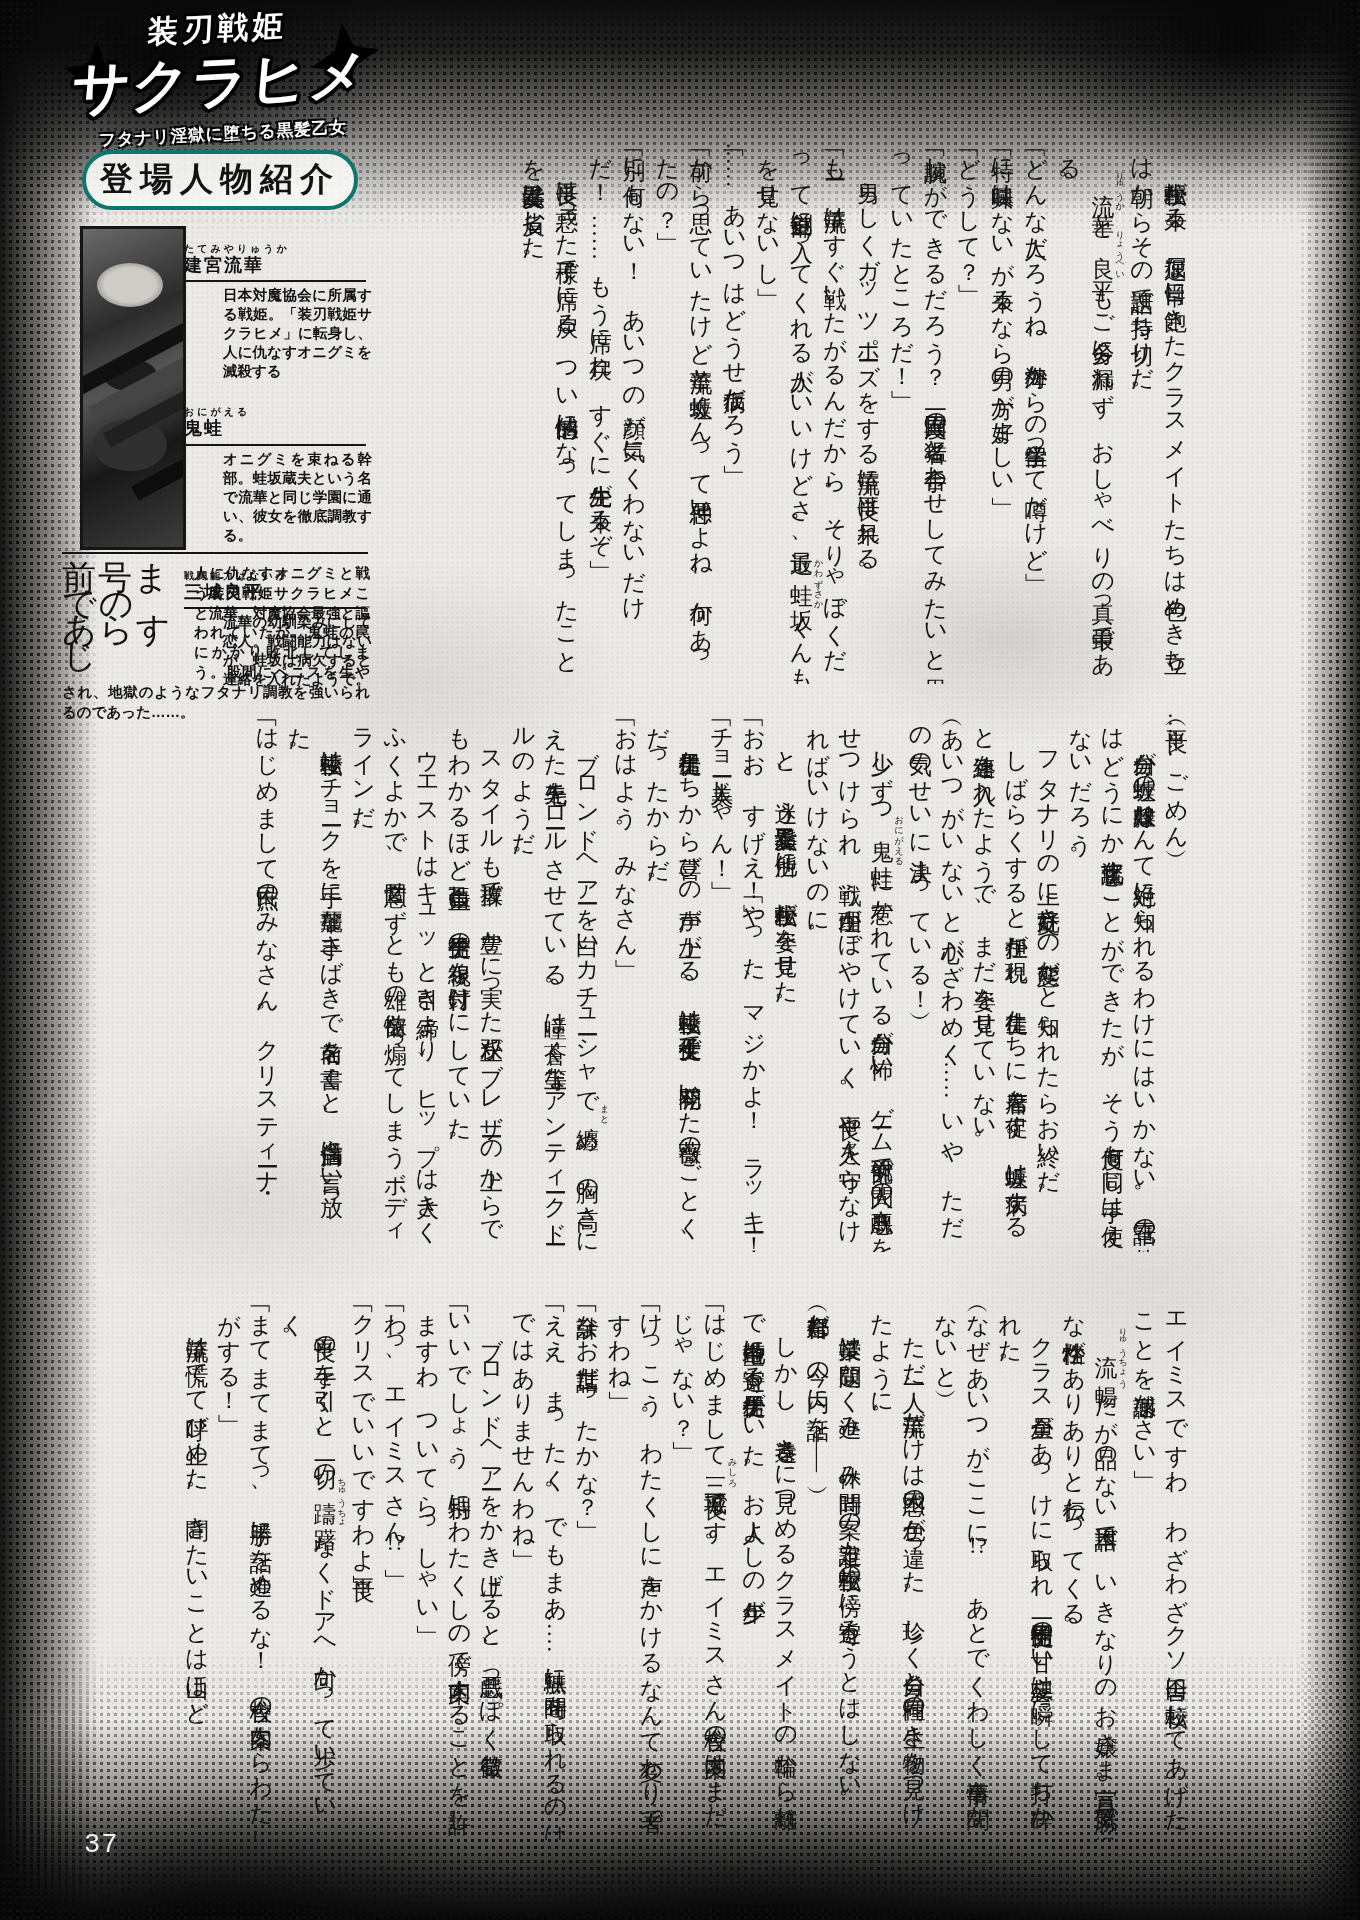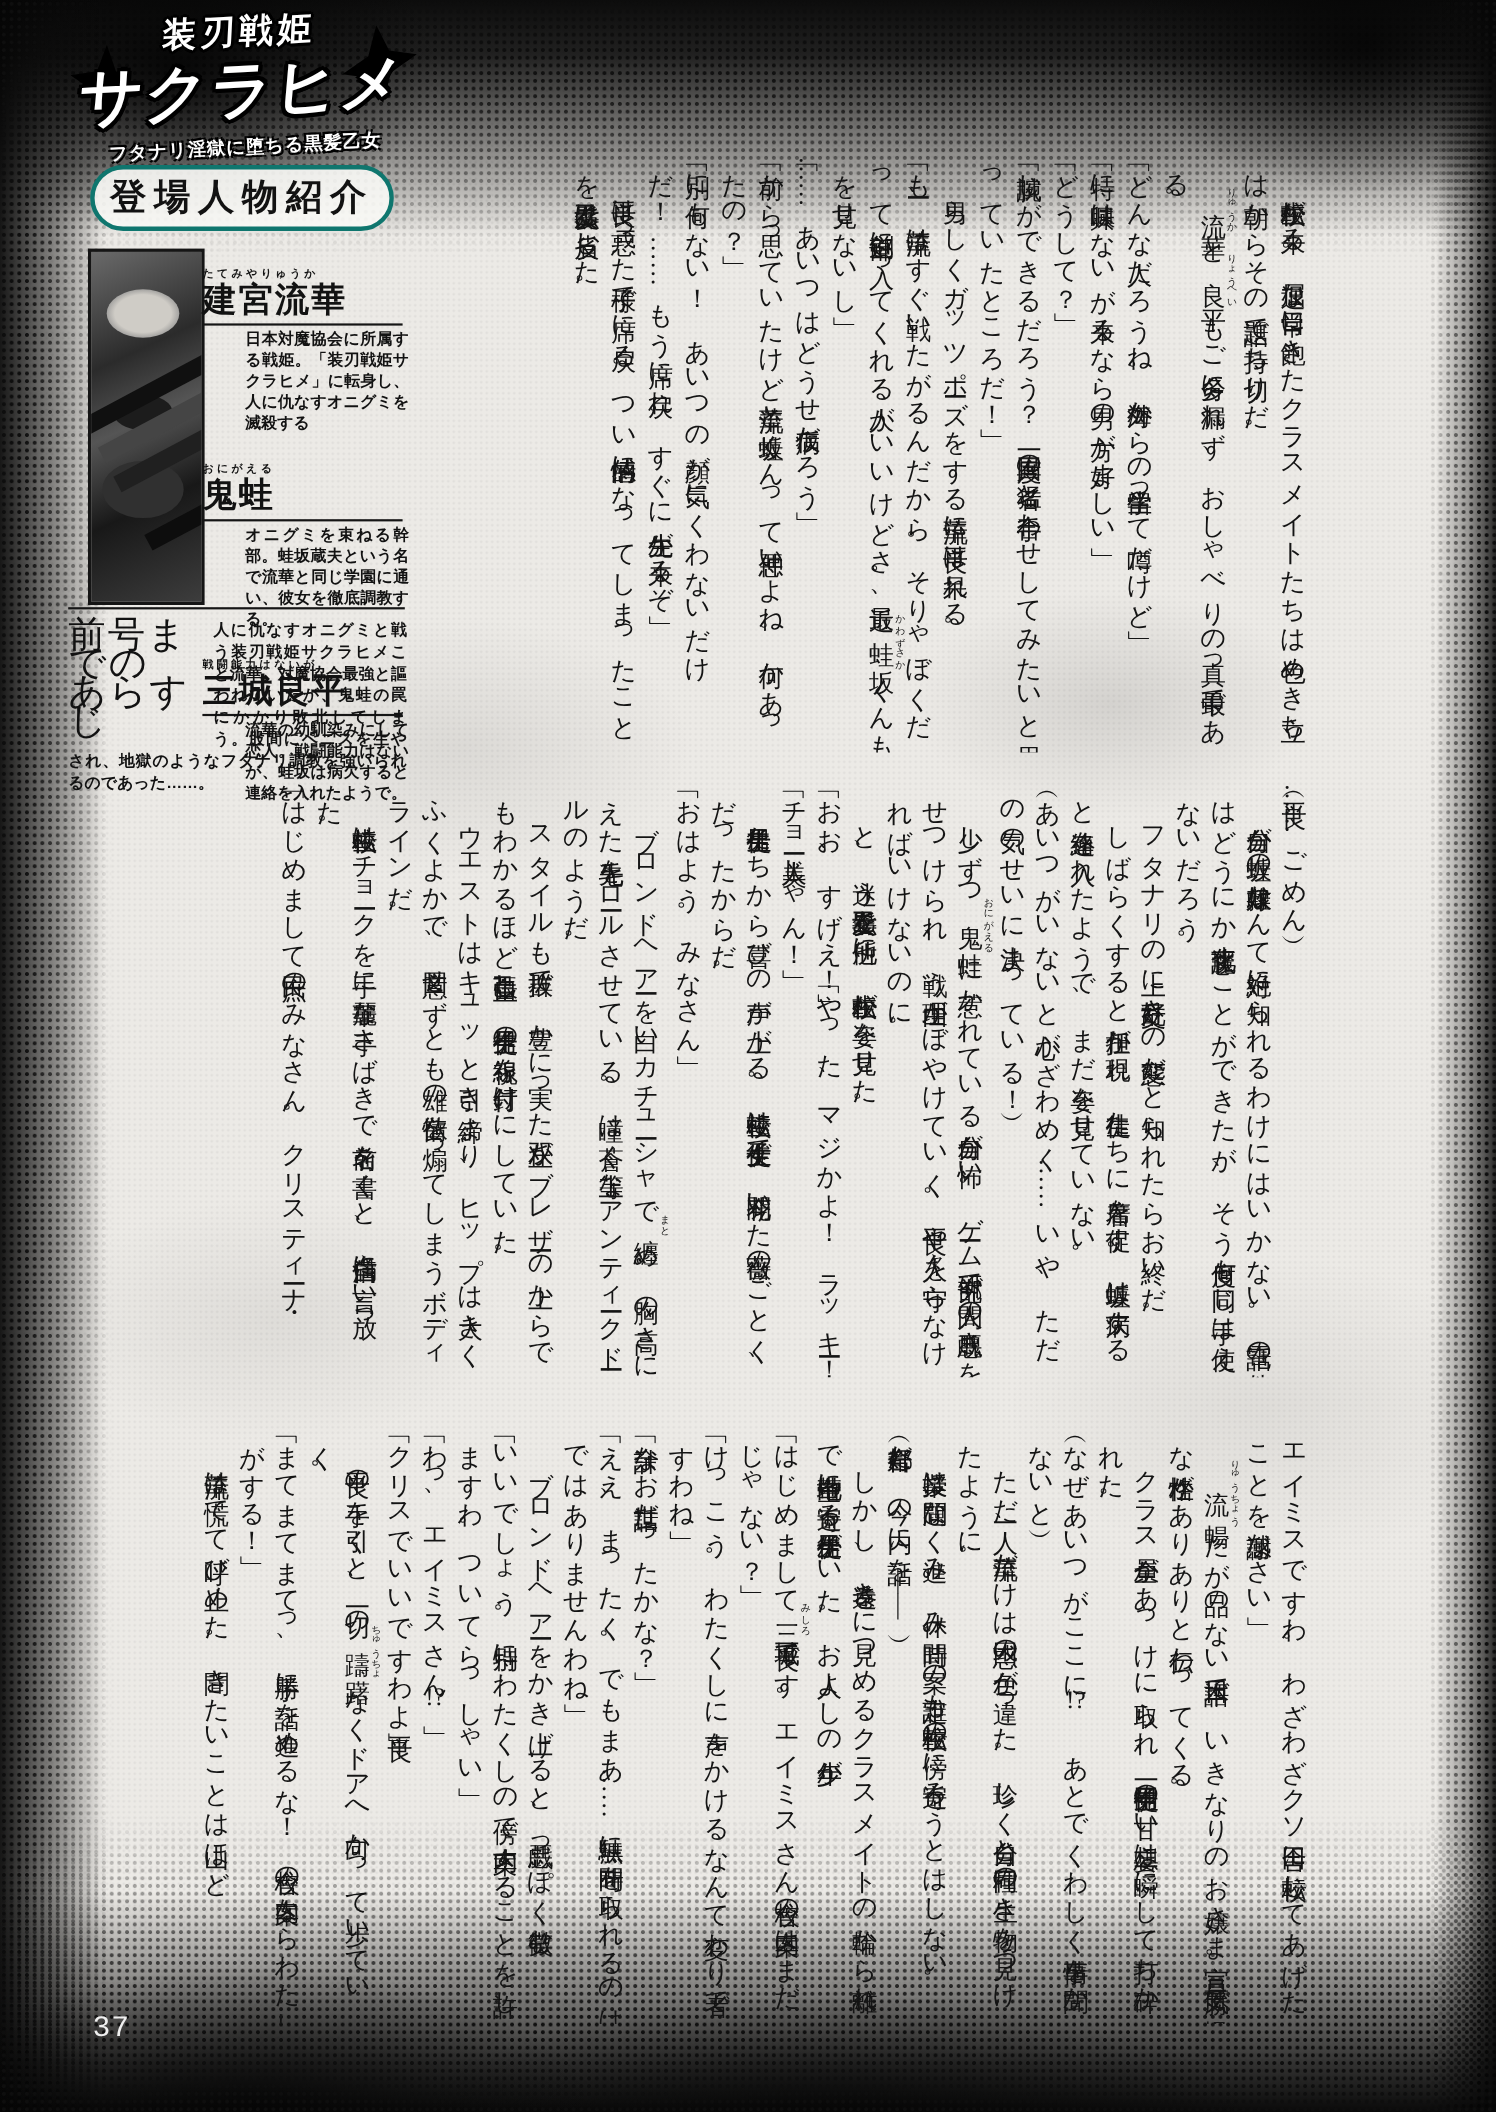--- a/index.html
+++ b/index.html
@@ -67,21 +67,21 @@
     text-align:center;line-height:50px;}
   .portrait{position:absolute;left:20px;top:76px;width:100px;height:318px;border:3px solid #151515;
     background:linear-gradient(155deg,#6a6a6a 0%,#2b2b2b 30%,#555 48%,#181818 70%,#3d3d3d 100%);overflow:hidden;}
   .portrait::before{content:"";position:absolute;left:14px;top:34px;width:66px;height:44px;border-radius:50%;
     background:radial-gradient(#cfccc6 55%,#8a8a8a 80%);box-shadow:0 90px 0 -6px #1c1c1c,0 160px 0 4px #303030;}
   .portrait::after{content:"";position:absolute;left:-12px;top:120px;width:130px;height:16px;background:#101010;
     transform:rotate(-28deg);box-shadow:0 60px 0 #202020,0 120px 0 #0d0d0d,0 30px 0 #454545;}
   .entries{position:absolute;left:124px;top:68px;width:188px;}
   .entry{margin-bottom:9px;}
   .furi{font-size:10px;letter-spacing:3px;font-weight:bold;margin-top:24px;}
-  .cname{font-size:31px;font-weight:bold;line-height:1.08;letter-spacing:2px;}
+  .cname{font-size:18px;font-weight:bold;line-height:1.08;letter-spacing:2px;}
   .crule{border-top:2px solid #151515;margin:5px 0 4px 0;width:182px;}
   .cdesc{font-size:14.5px;line-height:19px;font-weight:600;text-align:justify;padding-left:39px;}
   .divider{position:absolute;left:2px;top:402px;width:306px;border-top:2.5px solid #151515;}
   .synopsis{position:absolute;left:2px;top:414px;width:308px;}
   .syn-label{float:left;width:132px;font-size:34px;font-weight:normal;line-height:26px;letter-spacing:2px;}
   .syn-text{font-size:14.5px;line-height:19.8px;font-weight:700;text-align:justify;}
 
   
   .dan{position:absolute;z-index:5;writing-mode:vertical-rl;color:#141414;font-size:23px;
     overflow:hidden;text-align:start;}

